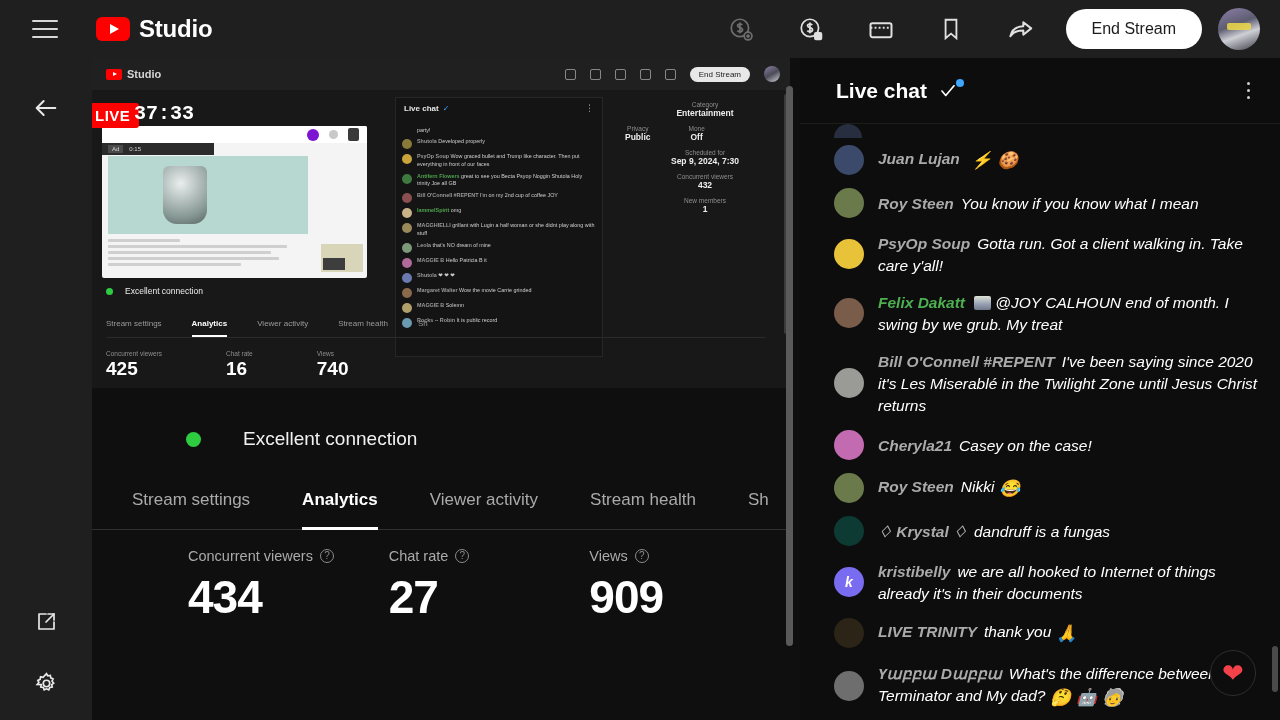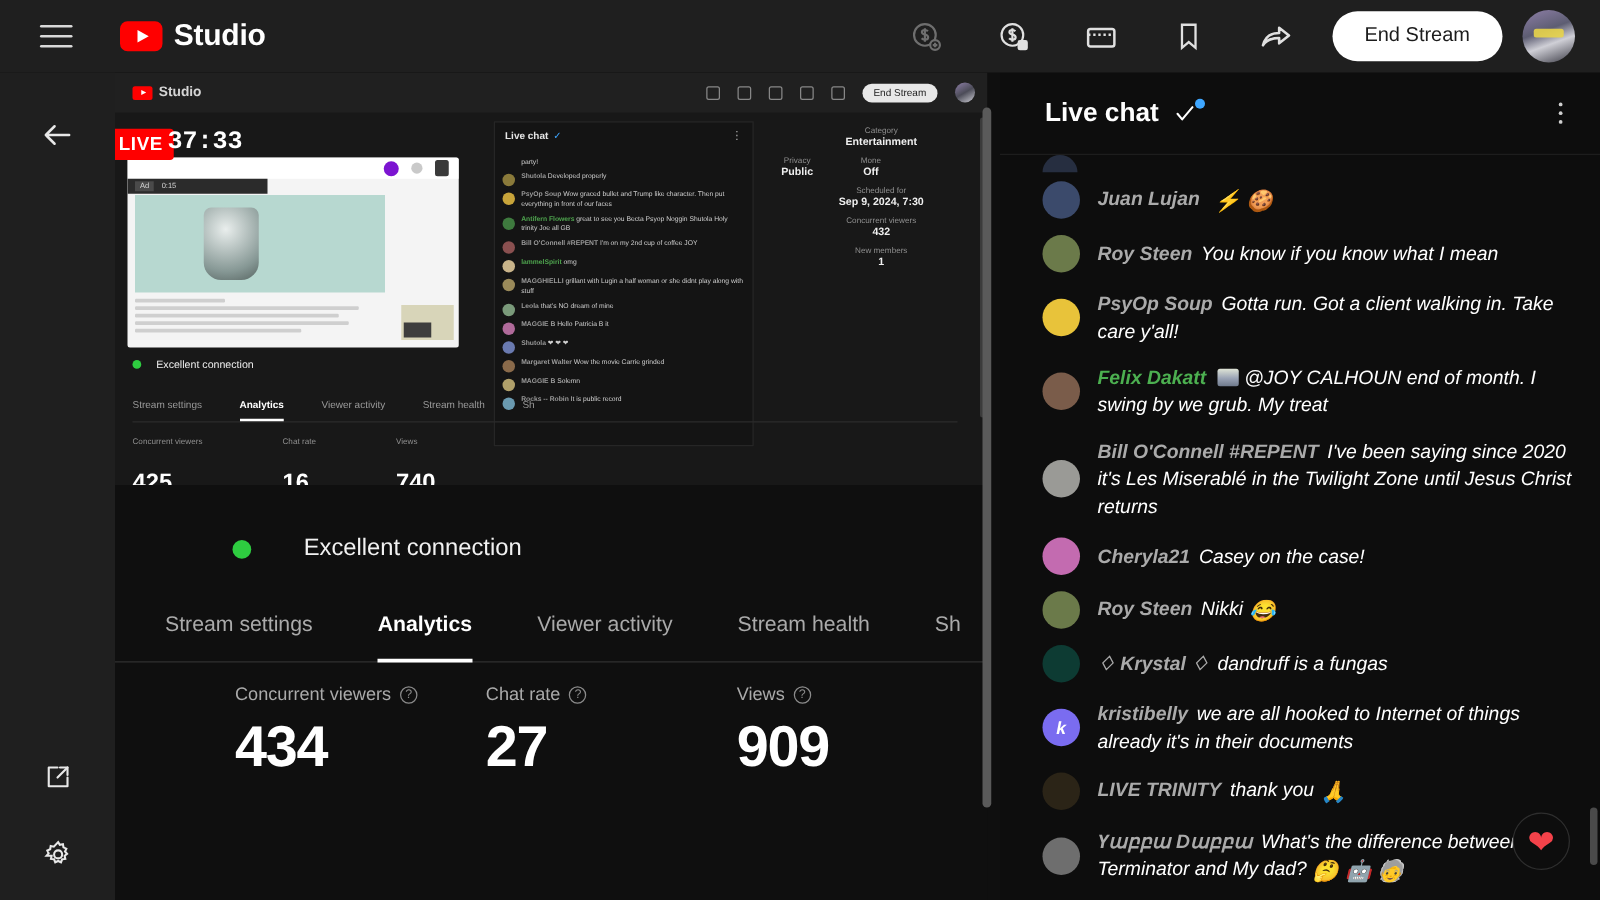--- a/index.html
+++ b/index.html
@@ -123,21 +123,21 @@
   .n-conn .t { color:#ededed; font-size: 8.5px;}
 
   .n-tabs { position:absolute; left: 14px; top: 252px; width: 660px; height: 28px; border-bottom:1px solid #2b2b2b; display:flex; align-items:center; gap: 30px;}
   .n-tabs .tb { color:#9a9a9a; font-size: 8px; position:relative; white-space:nowrap;}
   .n-tabs .tb.active { color:#fff; font-weight:bold; }
   .n-tabs .tb.active::after { content:""; position:absolute; left:0; right:0; bottom:-9px; height:2.5px; background:#fff;}
 
   .n-stats { position:absolute; left: 14px; top: 292px; display:flex; }
   .n-stat { margin-right: 64px; }
   .n-stat .lbl { color:#8e8e8e; font-size: 6.5px; }
-  .n-stat .num { color:#fff; font-size: 19px; font-weight: bold; margin-top:19px;}
+  .n-stat .num { color:#fff; font-size: 19px; font-weight: bold; margin-top:1px;}
 
   .n-scroll { position:absolute; right: 2px; top: 36px; width: 4px; height: 240px; background:#3b3b3b; border-radius:2px;}
 
   
   .conn-row {
     position: absolute; left: 0; top: 350px; width: 698px; height: 62px;
     display: flex; align-items: center;
   }
   .conn-dot { width: 15px; height: 15px; border-radius: 50%; background: #2ecc40; margin-left: 94px; }
   .conn-text { color: #f1f1f1; font-size: 19px; margin-left: 42px; }

